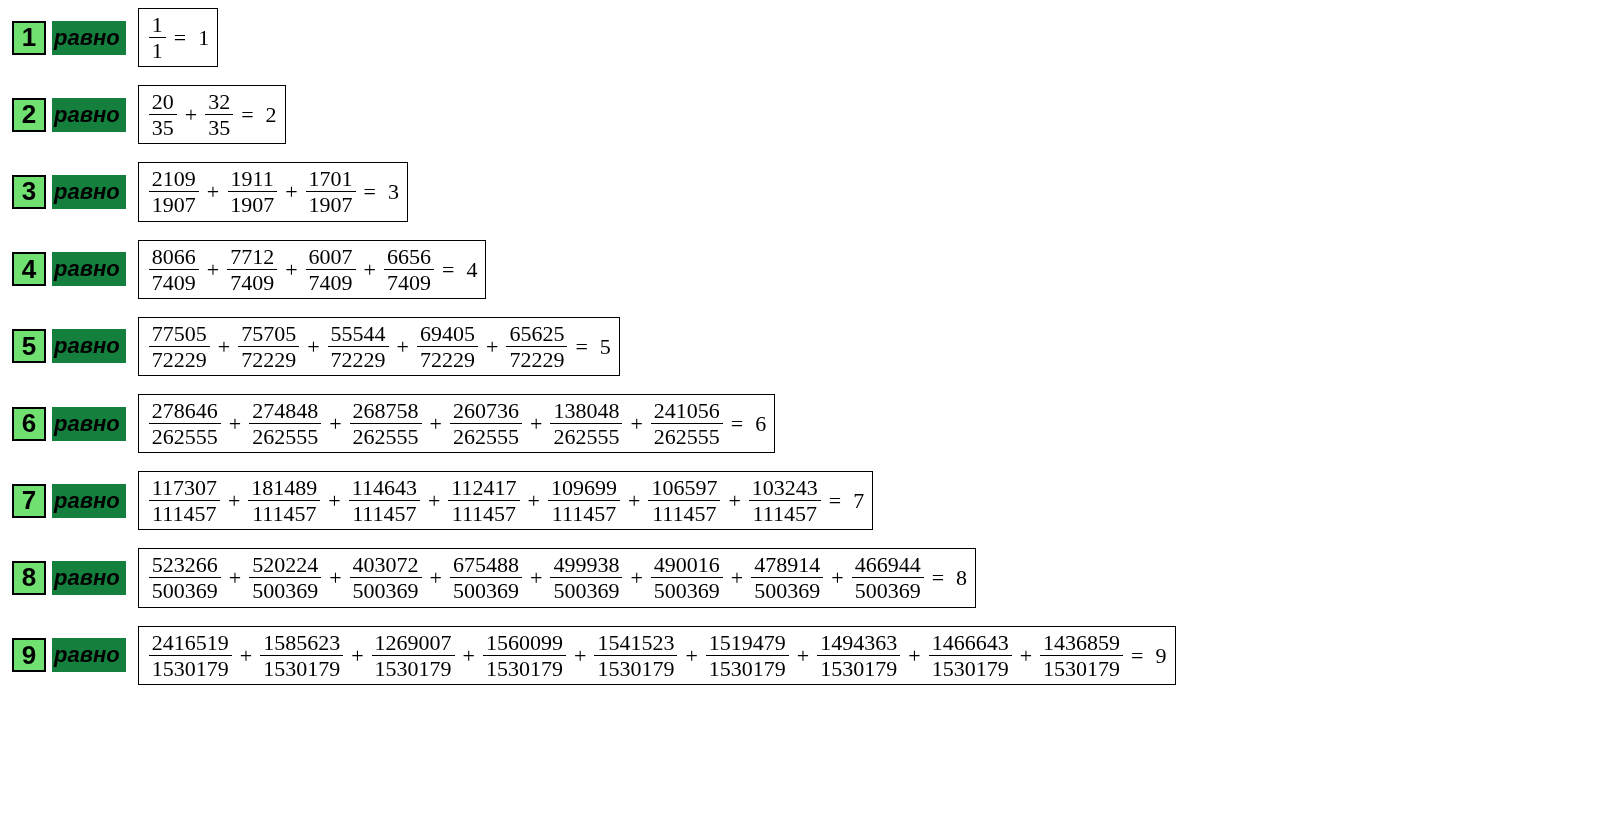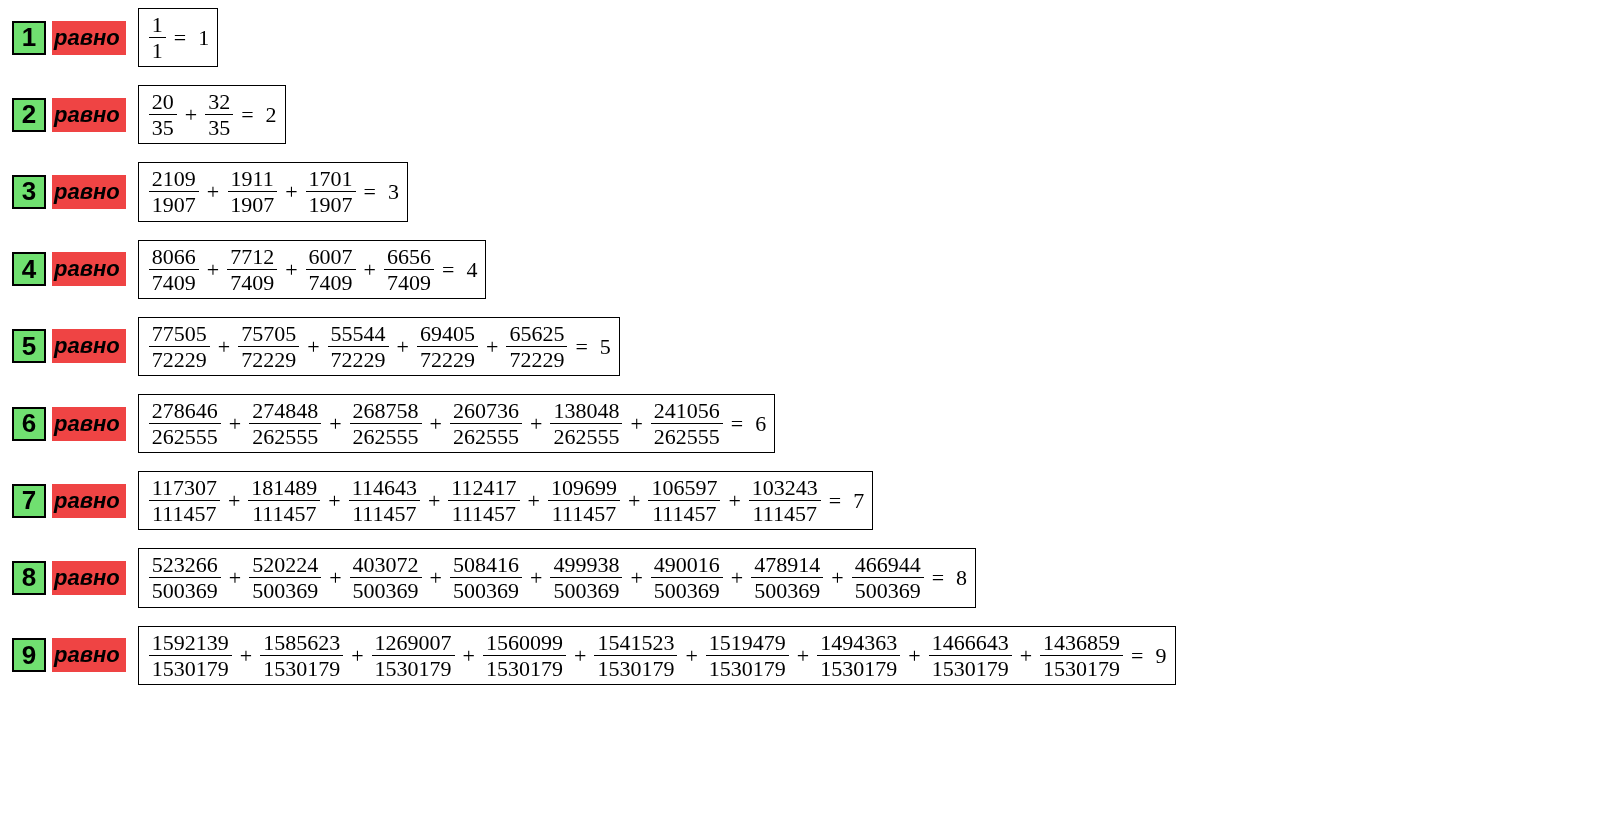--- a/index.html
+++ b/index.html
@@ -24,21 +24,21 @@
     height: 34px;
     background: #70e070;
     border: 2px solid #000;
     font-weight: 700;
     font-size: 26px;
     font-family: Arial, Helvetica, sans-serif;
     padding: 0 4px;
     box-sizing: border-box;
   }
   .equals-word {
-    background: #ef4444;
+    background: #15803d;
     font-style: italic;
     font-weight: 700;
     font-family: Arial, Helvetica, sans-serif;
     font-size: 22px;
     padding: 4px 6px 4px 2px;
     margin-left: -2px;
     height: 34px;
     display: inline-flex;
     align-items: center;
     box-sizing: border-box;
@@ -282,21 +282,21 @@
           <span class="num">520224</span>
           <span class="den">500369</span>
         </span>
         <span class="op">+</span>
         <span class="fraction">
           <span class="num">403072</span>
           <span class="den">500369</span>
         </span>
         <span class="op">+</span>
         <span class="fraction">
-          <span class="num">508416</span>
+          <span class="num">675488</span>
           <span class="den">500369</span>
         </span>
         <span class="op">+</span>
         <span class="fraction">
           <span class="num">499938</span>
           <span class="den">500369</span>
         </span>
         <span class="op">+</span>
         <span class="fraction">
           <span class="num">490016</span>
@@ -314,21 +314,21 @@
         </span>
         <span class="op">=</span>
         <span class="rhs">8</span>
       </span>
     </div>
     <div class="row">
       <span class="num-badge">9</span>
       <span class="equals-word">равно</span>
       <span class="eq-box">
         <span class="fraction">
-          <span class="num">1592139</span>
+          <span class="num">2416519</span>
           <span class="den">1530179</span>
         </span>
         <span class="op">+</span>
         <span class="fraction">
           <span class="num">1585623</span>
           <span class="den">1530179</span>
         </span>
         <span class="op">+</span>
         <span class="fraction">
           <span class="num">1269007</span>

